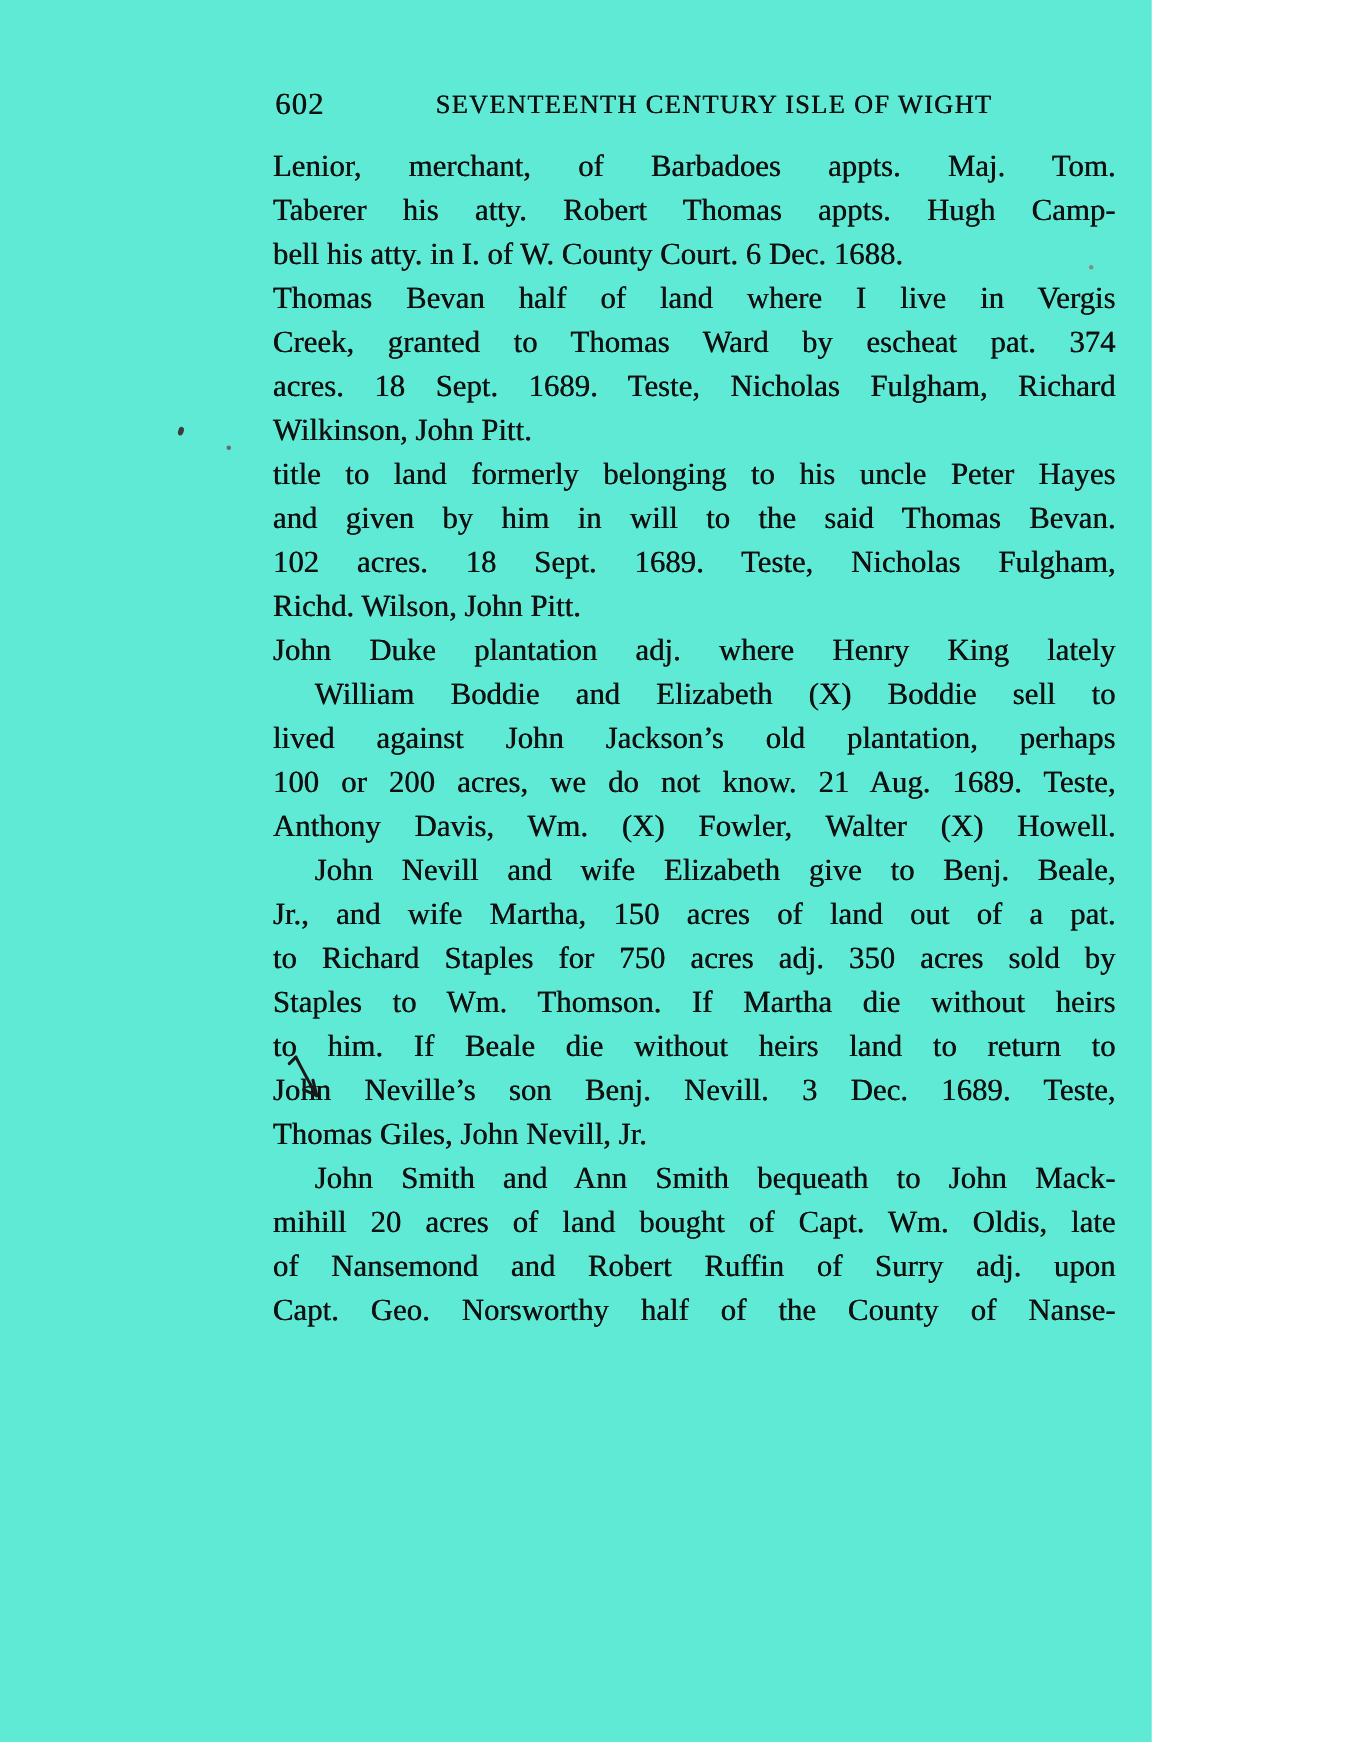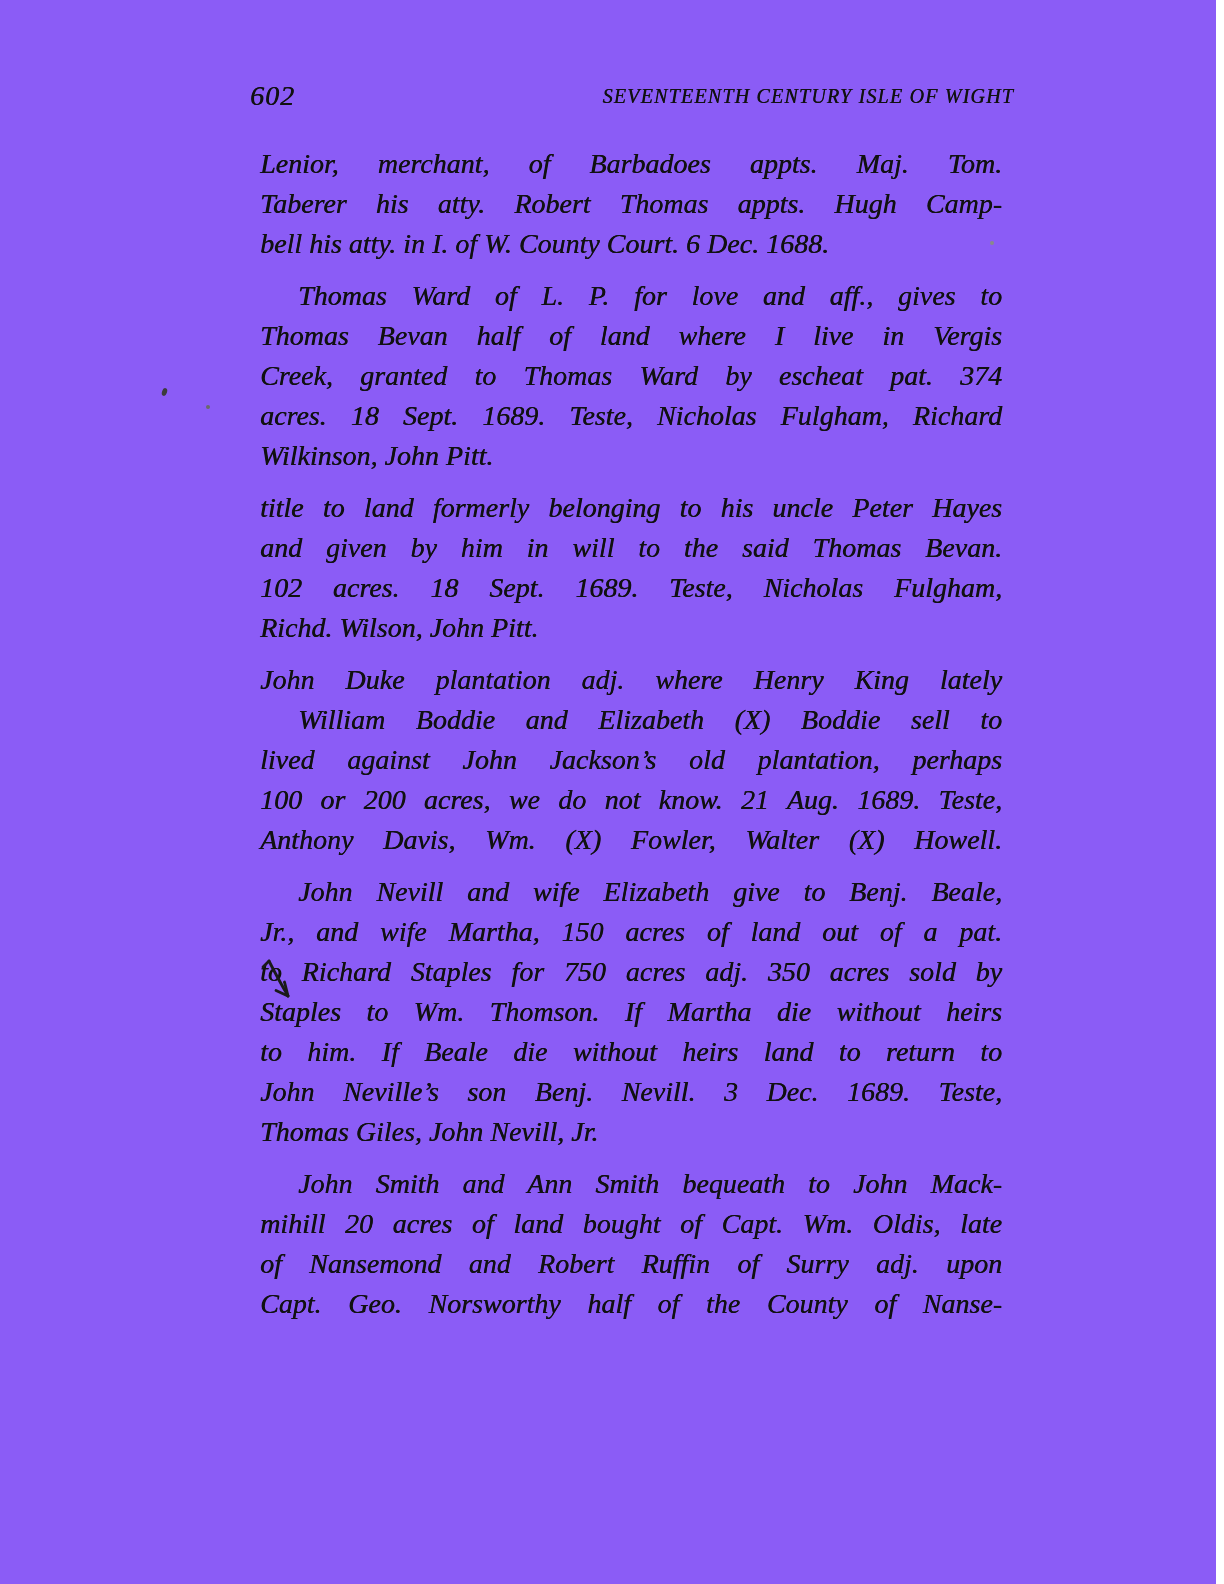--- a/index.html
+++ b/index.html
@@ -2,65 +2,64 @@
 <html><head>
 <meta charset="utf-8">
 <style>
   html, body {
     margin: 0;
     padding: 0;
     background: #ffffff;
   }
   .page {
     position: relative;
-    width: 1216px;
+    width: 1047px;
     height: 1584px;
-    background: #8b5cf6;
+    background: #5eead4;
     color: #111111;
     font-family: "Liberation Serif", "DejaVu Serif", serif;
     overflow: hidden;
-    font-style: italic;
   }
   
   .running-header {
     position: absolute;
     top: 82px;
     left: 248px;
     width: 766px;
     height: 30px;
   }
   .page-number {
     position: absolute;
     left: 2px;
     top: 0;
     font-size: 28px;
     line-height: 28px;
     letter-spacing: 1px;
     text-shadow: 0.4px 0 0 currentColor;
   }
   .running-title {
     display: block;
-    text-align: right;
-    font-size: 20px;
+    text-align: center;
+    font-size: 24px;
     line-height: 28px;
     letter-spacing: 1.2px;
     padding-left: 36px;
     text-shadow: 0.4px 0 0 currentColor;
     white-space: nowrap;
   }
   
   .text-block {
     position: absolute;
     top: 132px;
     left: 248px;
     width: 766px;
     font-size: 28px;
     text-shadow: 0.4px 0 0 currentColor;
   }
-  .para { margin: 12px; }
+  .para { margin: 0; }
   .line {
     height: 40px;
     line-height: 40px;
     text-align: justify;
     text-align-last: justify;
     overflow: visible;
     white-space: nowrap;
   }
   .line.justified { white-space: normal; }
   .line.ragged { text-align-last: left; white-space: nowrap; }
@@ -93,21 +92,20 @@
     <span class="running-title">SEVENTEENTH CENTURY ISLE OF WIGHT</span>
   </header>
 
   <main class="text-block" id="text-block">
       <div class="para">
         <div class="line justified">Lenior, merchant, of Barbadoes appts. Maj. Tom.</div>
         <div class="line justified">Taberer his atty. Robert Thomas appts. Hugh Camp-</div>
         <div class="line ragged">bell his atty. in I. of W. County Court. 6 Dec. 1688.</div>
       </div>
       <div class="para">
-        <div class="line justified indent">Thomas Ward of L. P. for love and aff., gives to</div>
         <div class="line justified">Thomas Bevan half of land where I live in Vergis</div>
         <div class="line justified">Creek, granted to Thomas Ward by escheat pat. 374</div>
         <div class="line justified">acres. 18 Sept. 1689. Teste, Nicholas Fulgham, Richard</div>
         <div class="line ragged">Wilkinson, John Pitt.</div>
       </div>
       <div class="para">
         <div class="line justified">title to land formerly belonging to his uncle Peter Hayes</div>
         <div class="line justified">and given by him in will to the said Thomas Bevan.</div>
         <div class="line justified">102 acres. 18 Sept. 1689. Teste, Nicholas Fulgham,</div>
         <div class="line ragged">Richd. Wilson, John Pitt.</div>

